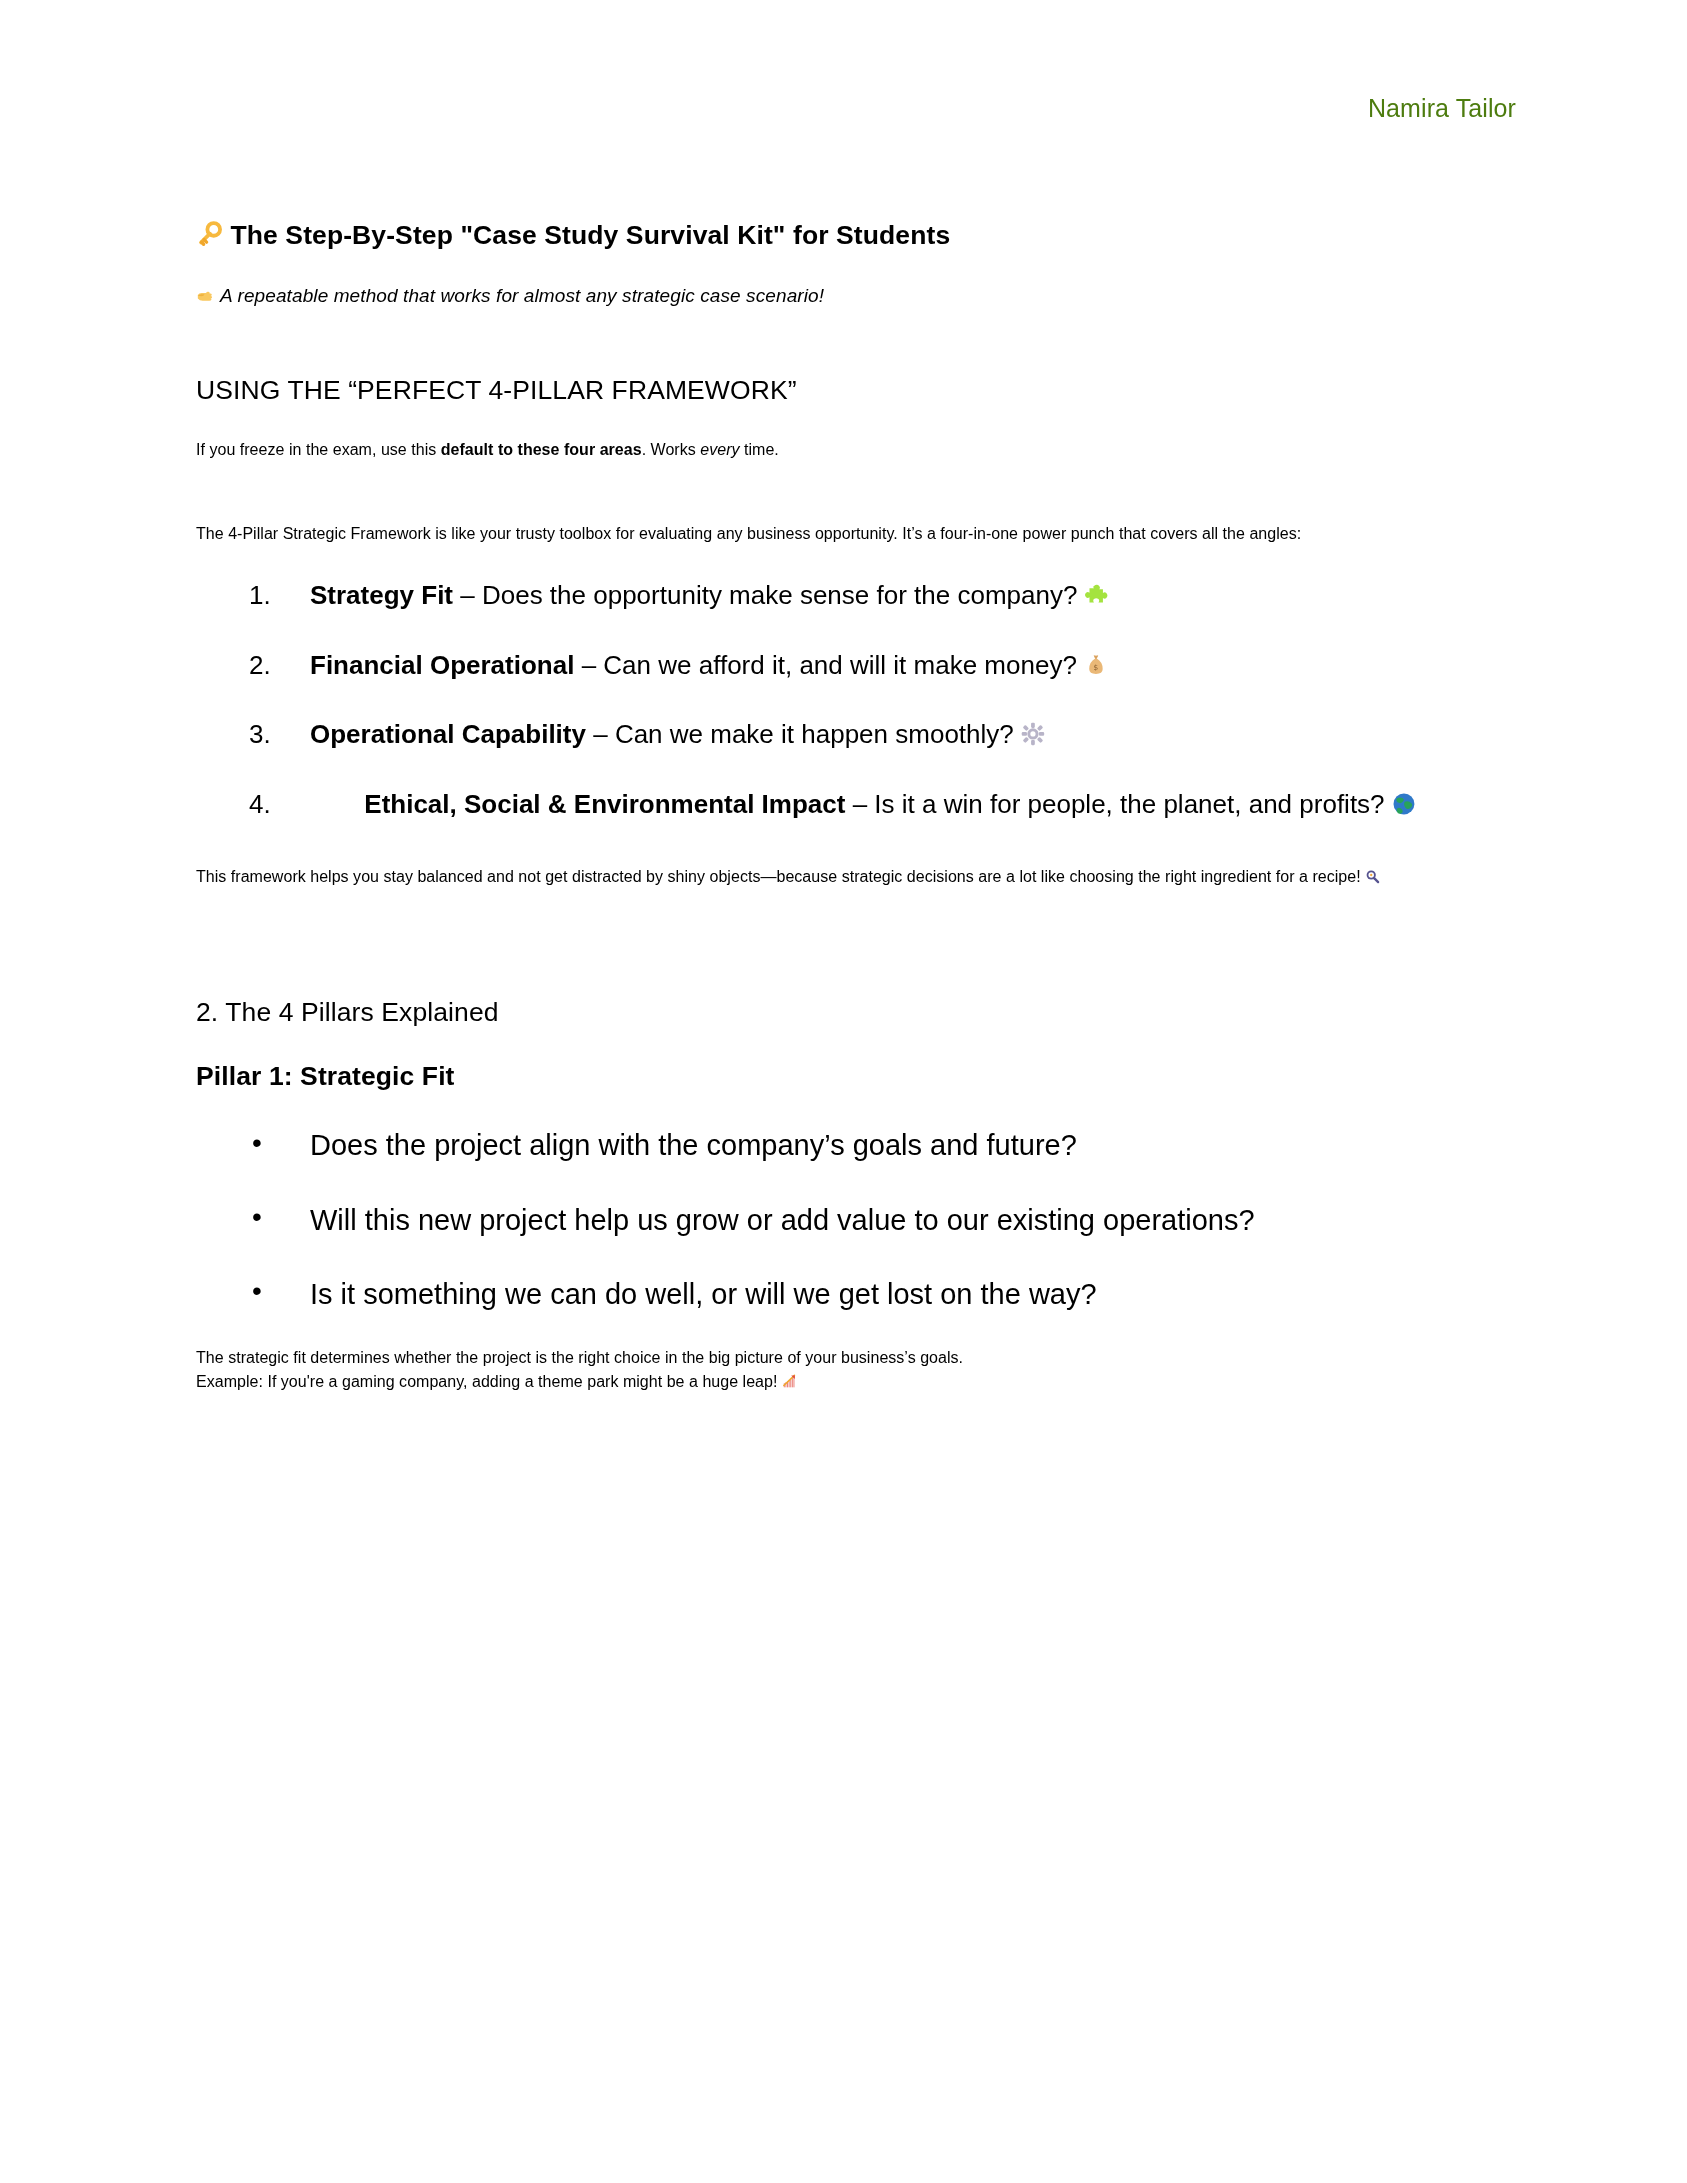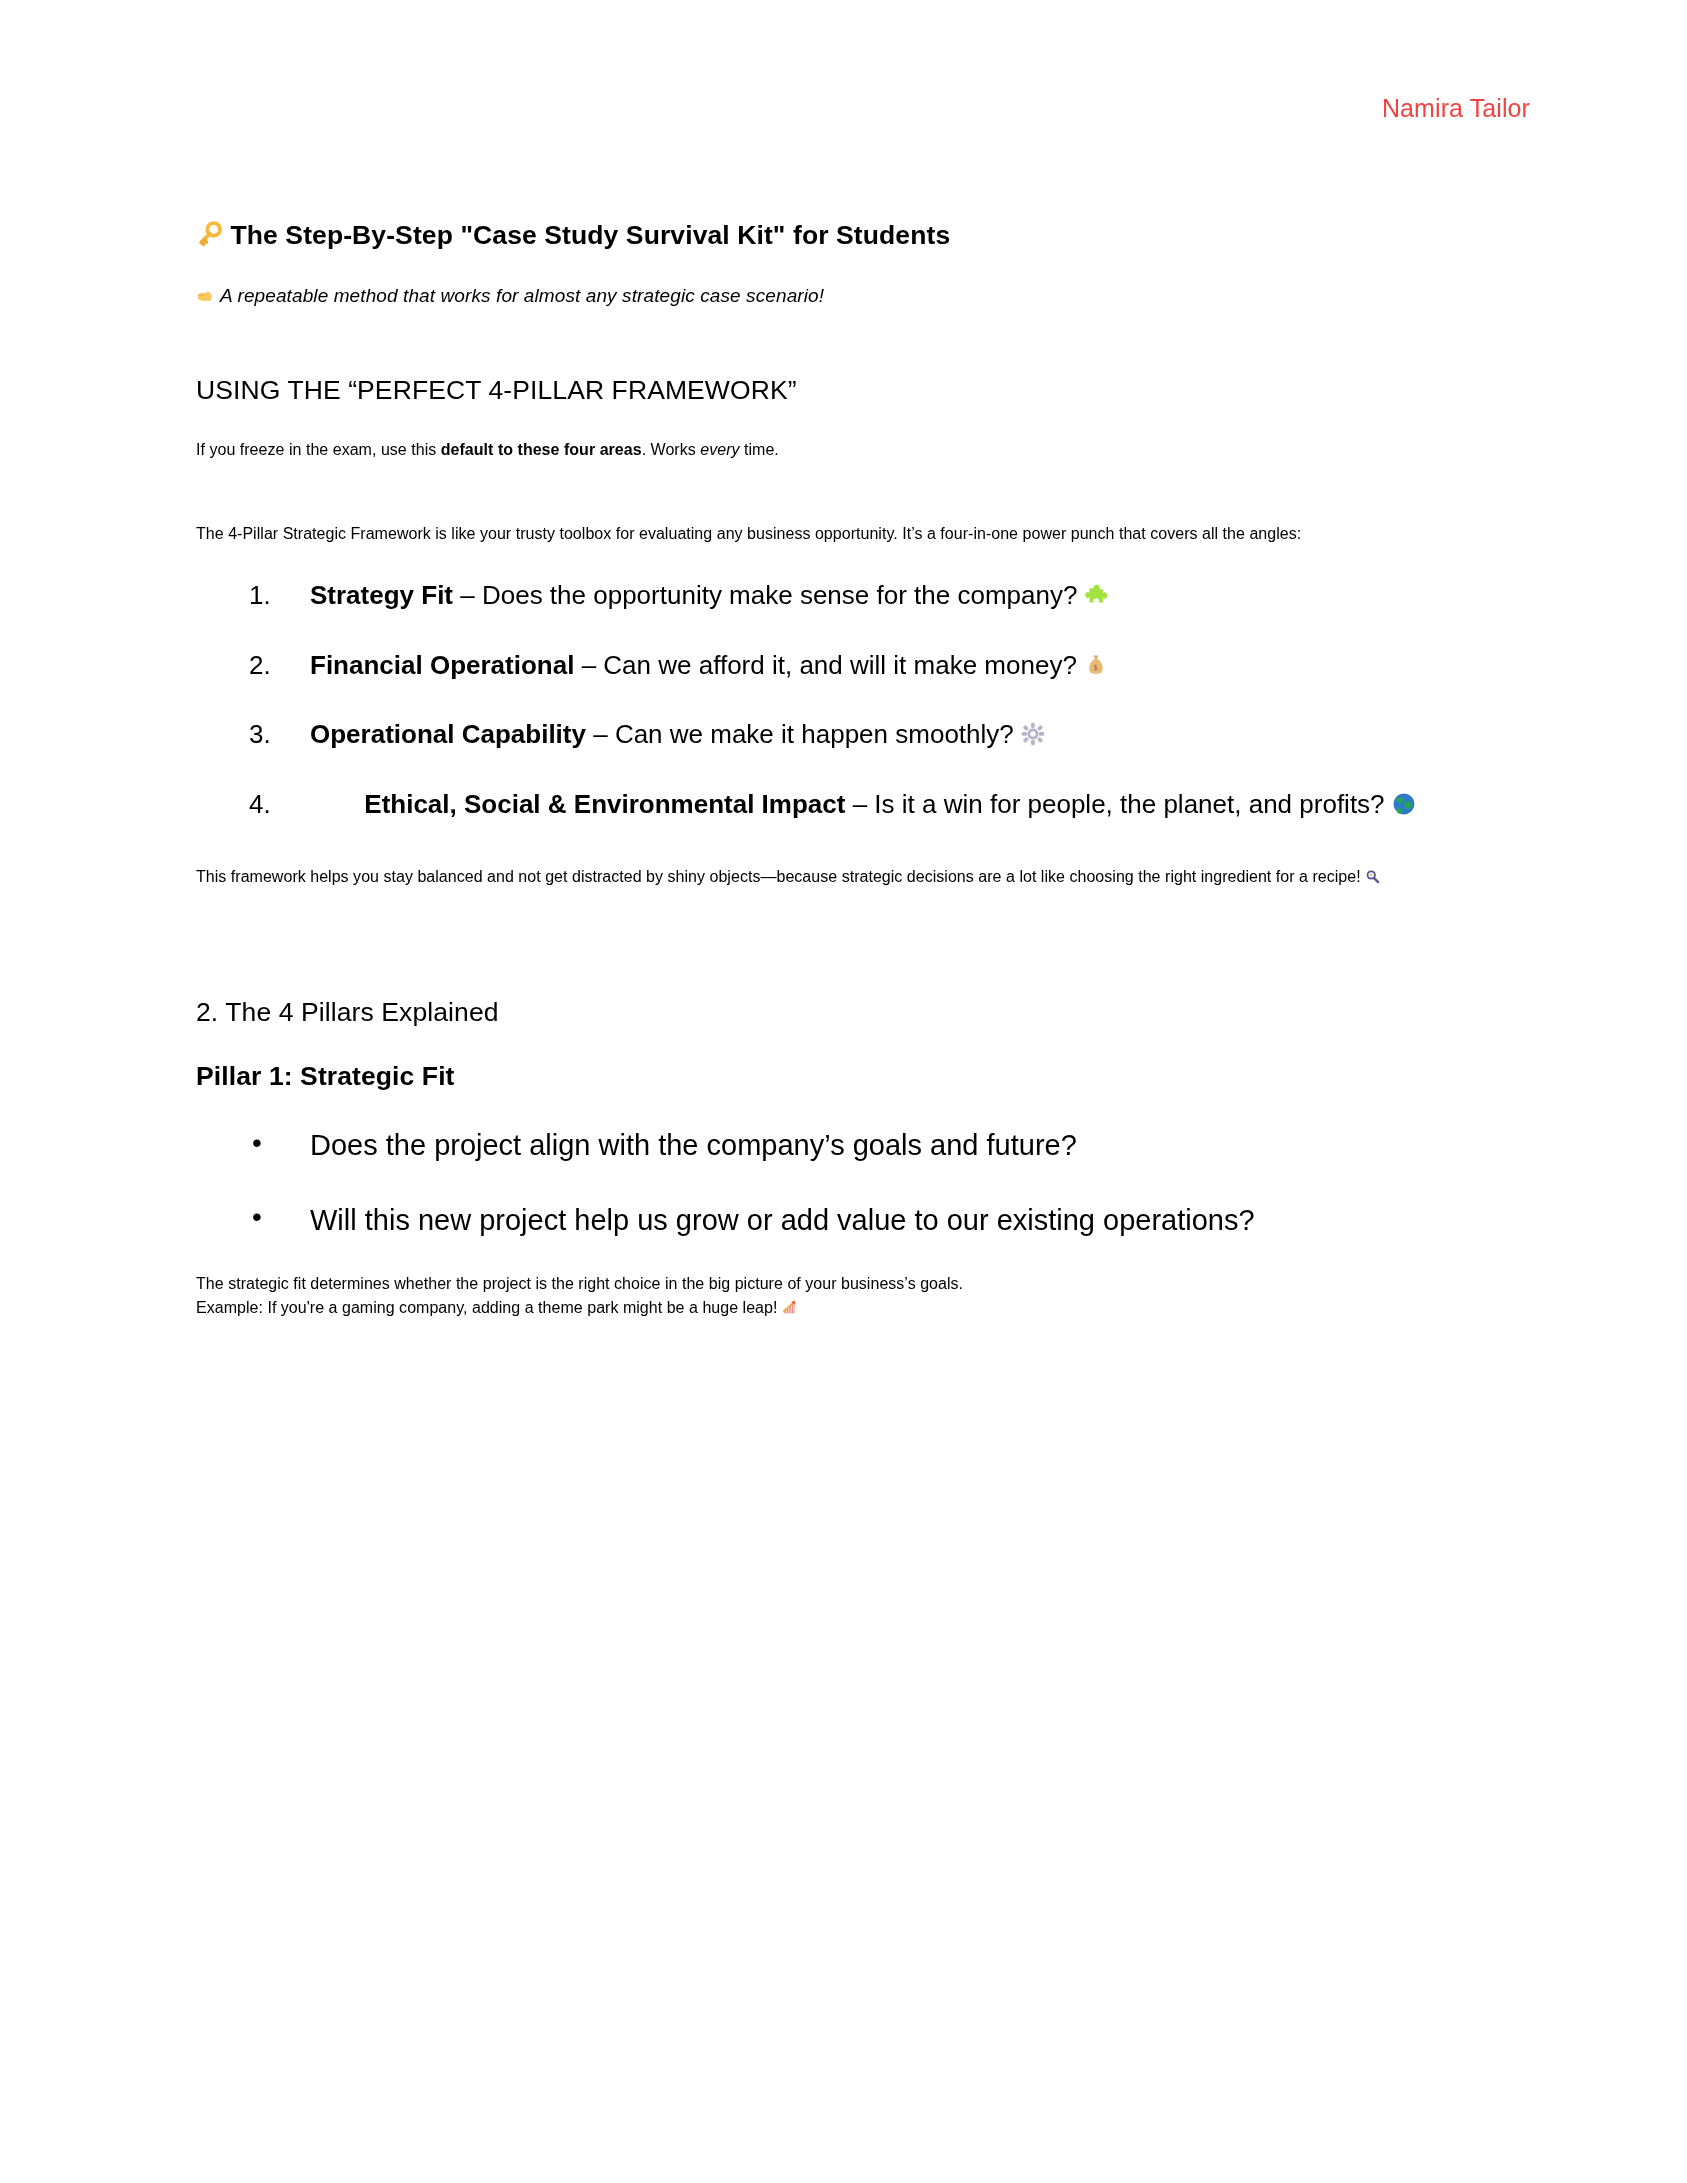--- a/index.html
+++ b/index.html
@@ -19,26 +19,26 @@
     background: #ffffff;
     box-sizing: border-box;
     overflow: hidden;
   }
 
   
   .doc-header {
     position: absolute;
     top: 93px;
     left: 0;
-    right: 157px;
+    right: 171px;
     text-align: right;
     font-size: 25px;
     line-height: 1.25;
     letter-spacing: 0.1px;
-    color: #ef4444;
+    color: #4d7c0f;
   }
 
   
   .body-col {
     position: absolute;
     left: 196px;
     top: 218px;
     width: 1274px;
   }
 
@@ -256,20 +256,21 @@
 
     <div class="sp-md"></div>
 
     <h3 class="sub-head">Pillar 1: Strategic Fit</h3>
 
     <div class="sp-md"></div>
 
     <ul class="bullet-list">
       <li>Does the project align with the company’s goals and future?</li>
       <li>Will this new project help us grow or add value to our existing operations?</li>
+      <li>Is it something we can do well, or will we get lost on the way?</li>
     </ul>
 
     <div class="sp-md"></div>
 
     <p class="para">The strategic fit determines whether the project is the right choice in the big picture of your business’s goals.</p>
 
     <p class="para"><span> Example: If you're a gaming company, adding a theme park might be a huge leap! </span><span class="emj emj-sm" aria-hidden="true">
       <svg viewBox="0 0 64 64" width="100%" height="100%">
         <g stroke="#e0483c" stroke-width="3">
           <line x1="10" y1="58" x2="10" y2="40"></line>

